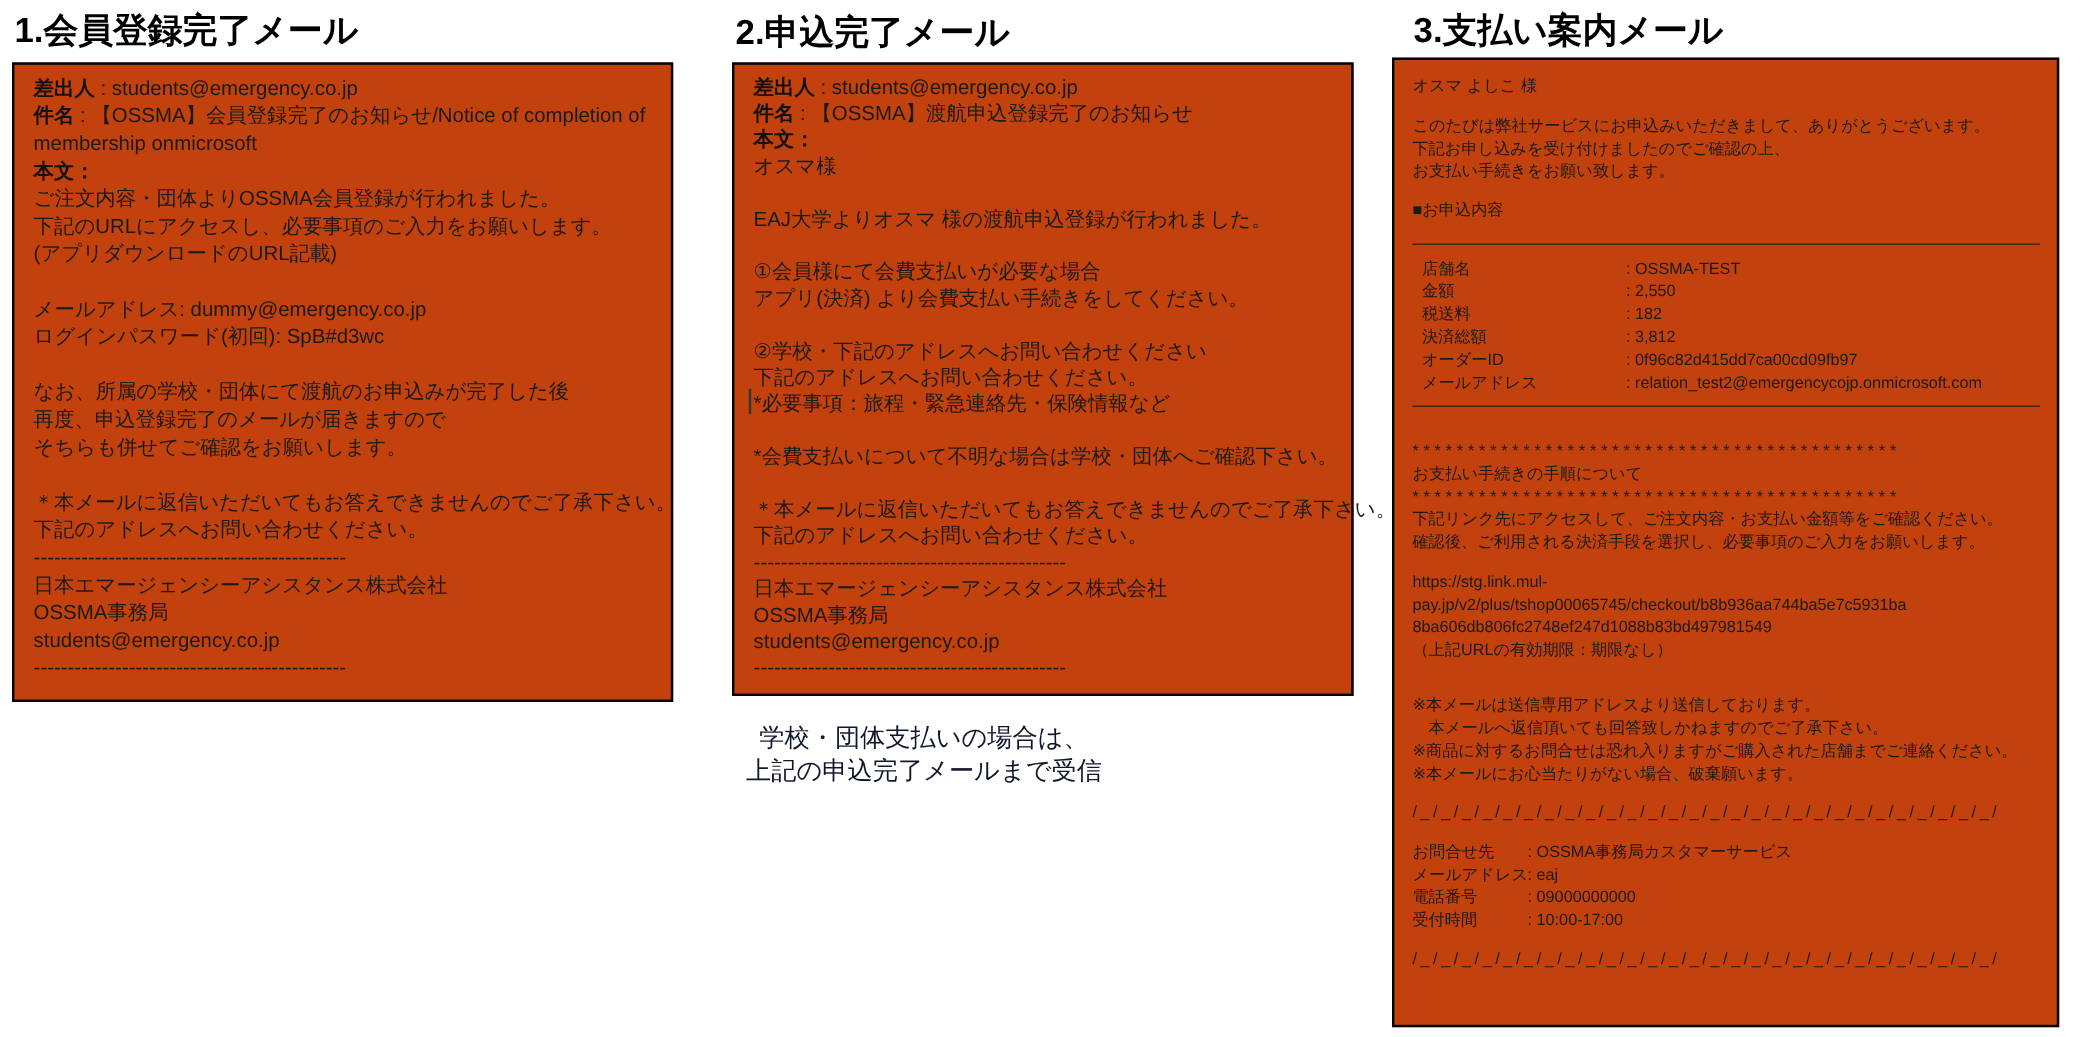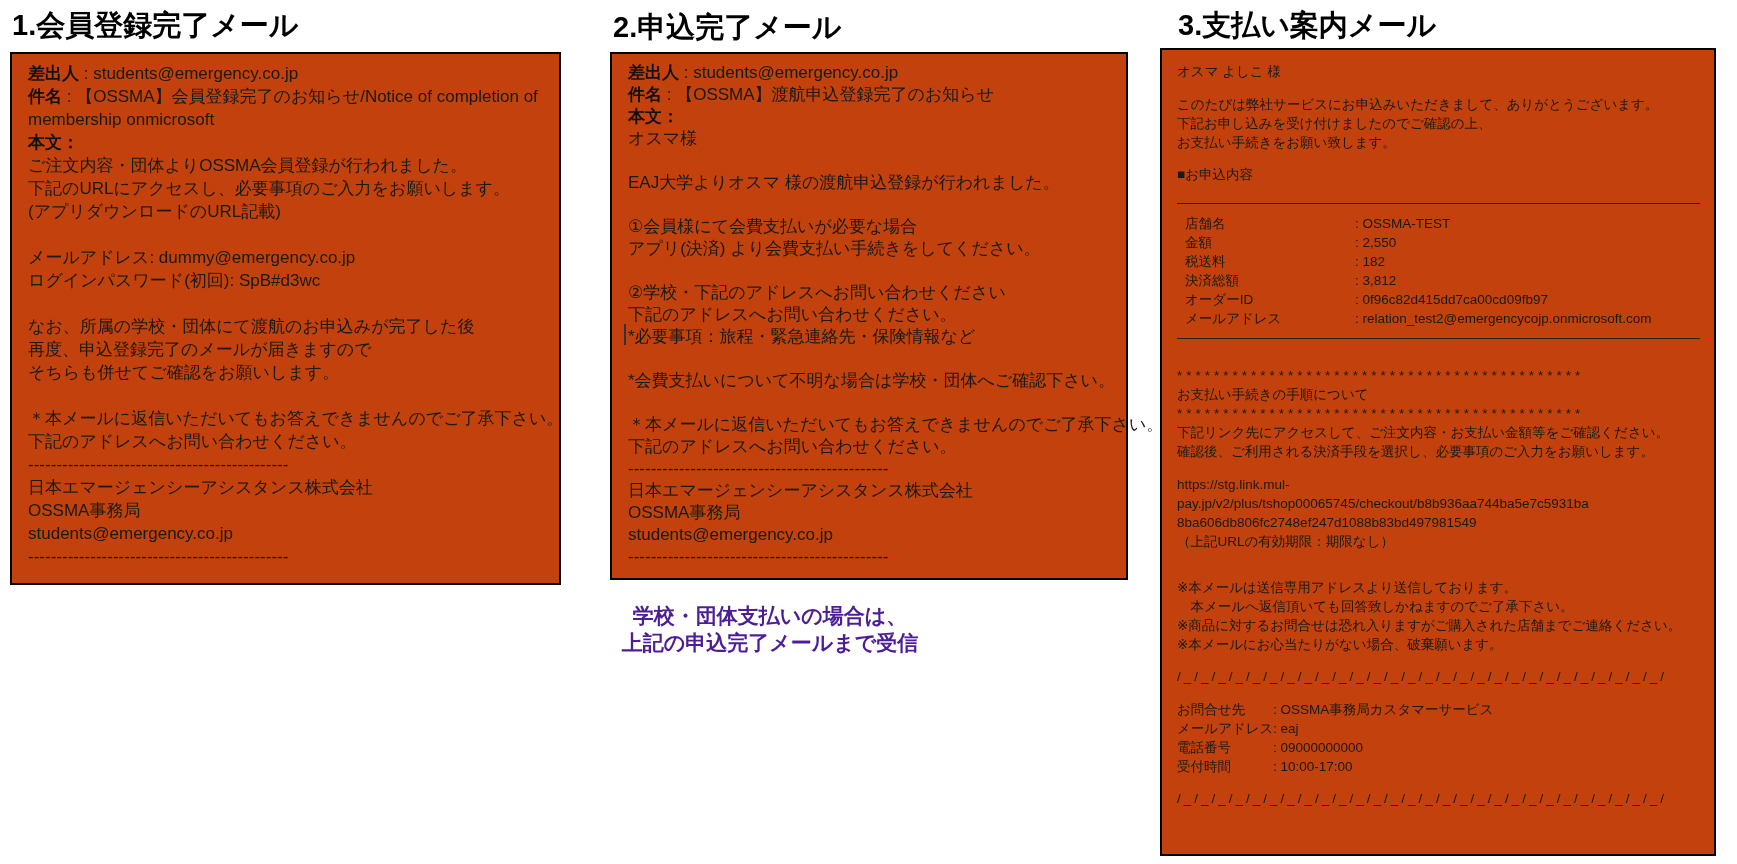--- a/index.html
+++ b/index.html
@@ -49,22 +49,22 @@
     margin-top:10px;
     margin-right:4px;
     height:0;
   }
   .ast{letter-spacing:4px;}
   .slashes{letter-spacing:3px;}
   .red-note{
     position:absolute;
     left:585px;top:602px;width:370px;
     text-align:center;
-    color:#4c1d95;
-    font-weight:bold;
+    color:#0f172a;
+    font-weight:normal;
     font-size:21px;
     line-height:27px;
   }
   .text-cursor{
     position:absolute;
     left:624px;top:324px;
     width:2px;height:21px;
     background:#333333;
   }
   .url-block{color:#1a1a1a;}

